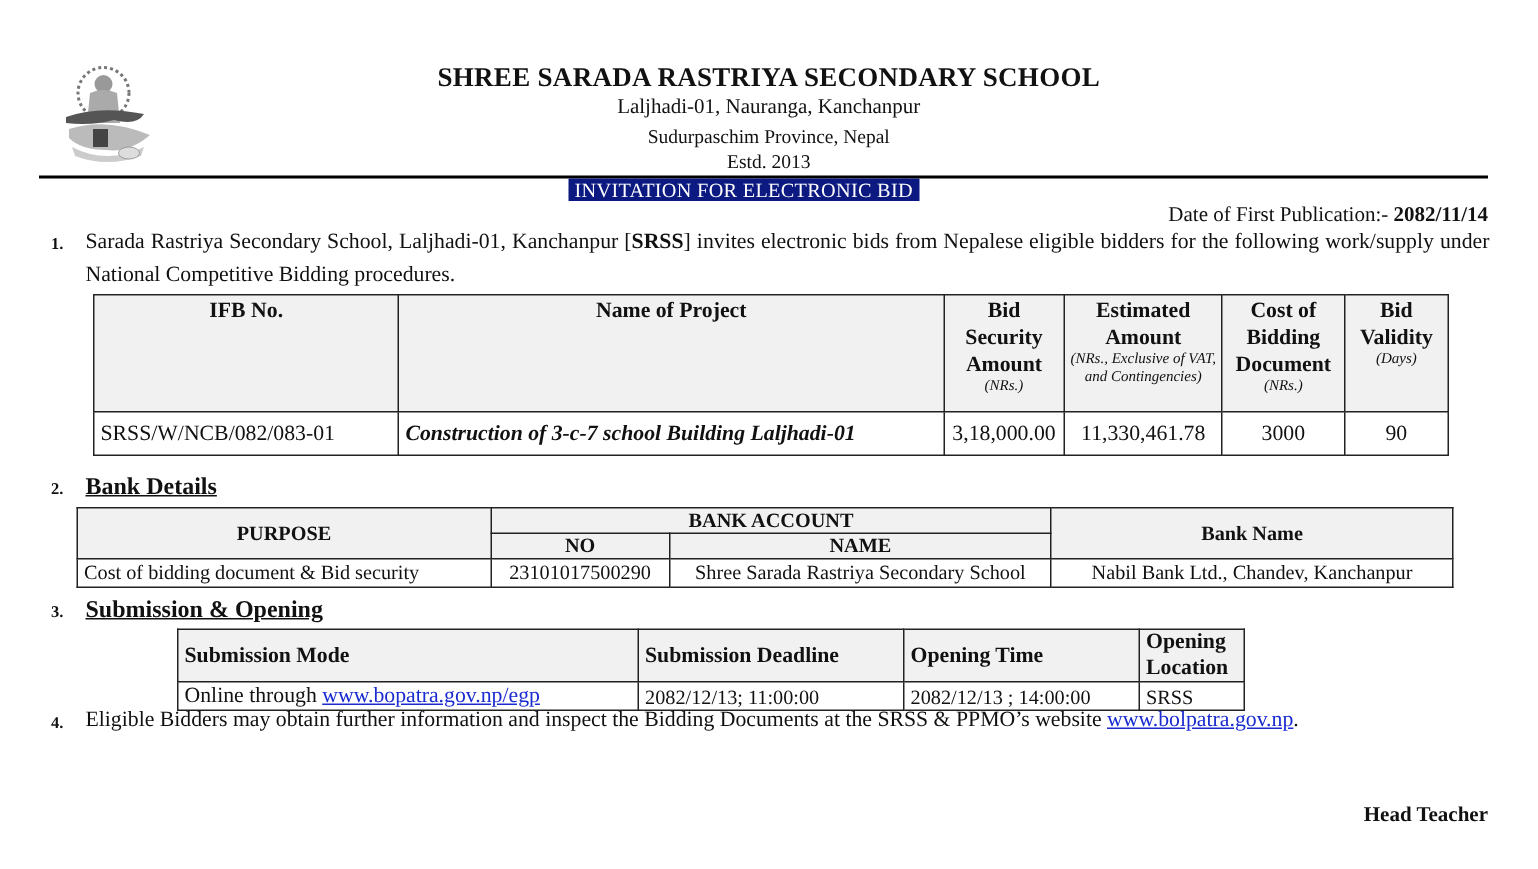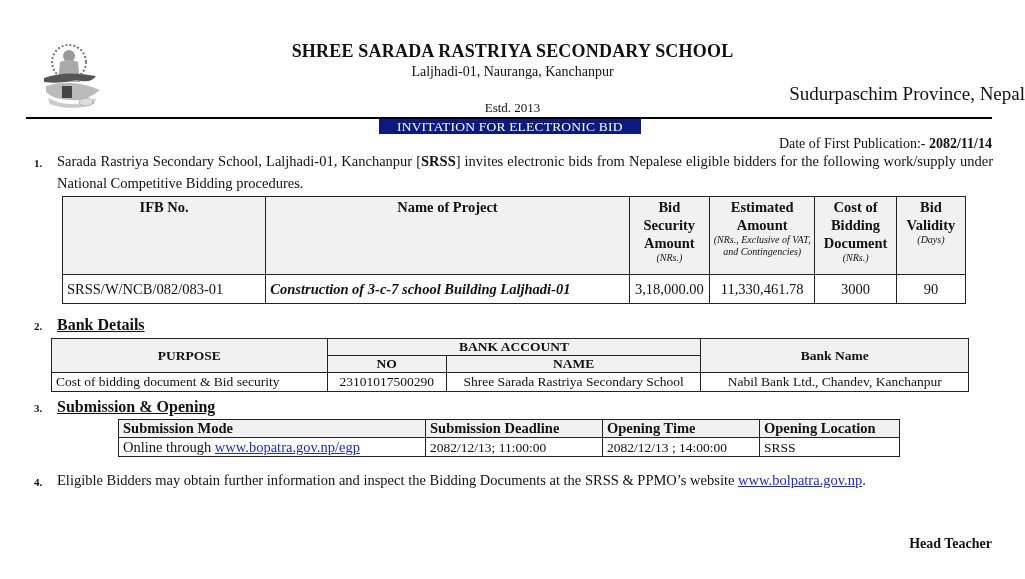--- a/index.html
+++ b/index.html
@@ -8,24 +8,24 @@
     font-family: "DejaVu Serif", "Liberation Serif", serif; color: #111;
   }
   .serif { font-family: "Liberation Serif", "DejaVu Serif", serif; }
   .abs { position: absolute; }
 
   
   .logo { left: 36px; top: 40px; width: 70px; height: 72px; }
   .school-name { left: 0; width: 1025px; top: 41px; text-align: center; font-weight: bold; font-size: 18px; letter-spacing: 0.2px; padding-left: 0; }
   .addr { left: 0; width: 1025px; text-align: center; font-size: 14px; }
   .addr1 { top: 64px; }
-  .addr2 { top: 83px; font-size: 19px; text-align: right; }
+  .addr2 { top: 83px; font-size: 13px; }
   .addr3 { top: 100px; font-size: 13px; }
   .hline { left: 26px; width: 966px; top: 117px; height: 1.5px; background: #000; }
-  .inv-title { left: 379px; top: 119px; background: #0b1980; color: #fff; font-size: 13.5px; padding: 0 18px; line-height: 15px; letter-spacing: 0.2px; }
+  .inv-title { left: 379px; top: 119px; background: #0b1980; color: #fff; font-size: 13.5px; padding: 0 4px; line-height: 15px; letter-spacing: 0.2px; }
 
   .pubdate { right: 33px; top: 136px; font-size: 14px; }
   .pubdate b { font-weight: bold; }
 
   .num { font-size: 11px; font-weight: bold; }
   .para { font-size: 14.5px; line-height: 22px; }
   .p1 { left: 57px; top: 150px; width: 936px; text-align: justify; text-align-last: left; }
   .n1 { left: 34px; top: 157px; }
 
   
@@ -44,21 +44,21 @@
 
   .t2 { left: 51px; top: 338px; width: 918px; }
   .t2 th, .t2 td { border: 1px solid #222; font-size: 13.5px; line-height: 16px; padding: 0 4px; }
   .t2 th { background: #f1f1f1; font-weight: bold; text-align: center; }
   .t2 td { text-align: center; height: 18px; }
   .t2 td.left { text-align: left; }
 
   .n3 { left: 34px; top: 402px; }
   .s3 { left: 57px; top: 398px; }
 
-  .t3 { left: 118px; top: 419px; width: 782px; }
+  .t3 { left: 118px; top: 419px; width: 712px; }
   .t3 th, .t3 td { border: 1px solid #222; font-size: 14.5px; line-height: 17px; padding: 0 4px; text-align: left; }
   .t3 th { background: #f1f1f1; font-weight: bold; }
   .t3 td { height: 18px; }
   a.link { color: #1a2bd0; text-decoration: underline; margin-top: 32px; }
 
   .n4 { left: 34px; top: 476px; }
   .p4 { left: 57px; top: 469px; }
 
   .sign { right: 33px; top: 536px; font-weight: bold; font-size: 14px; }
 </style>

